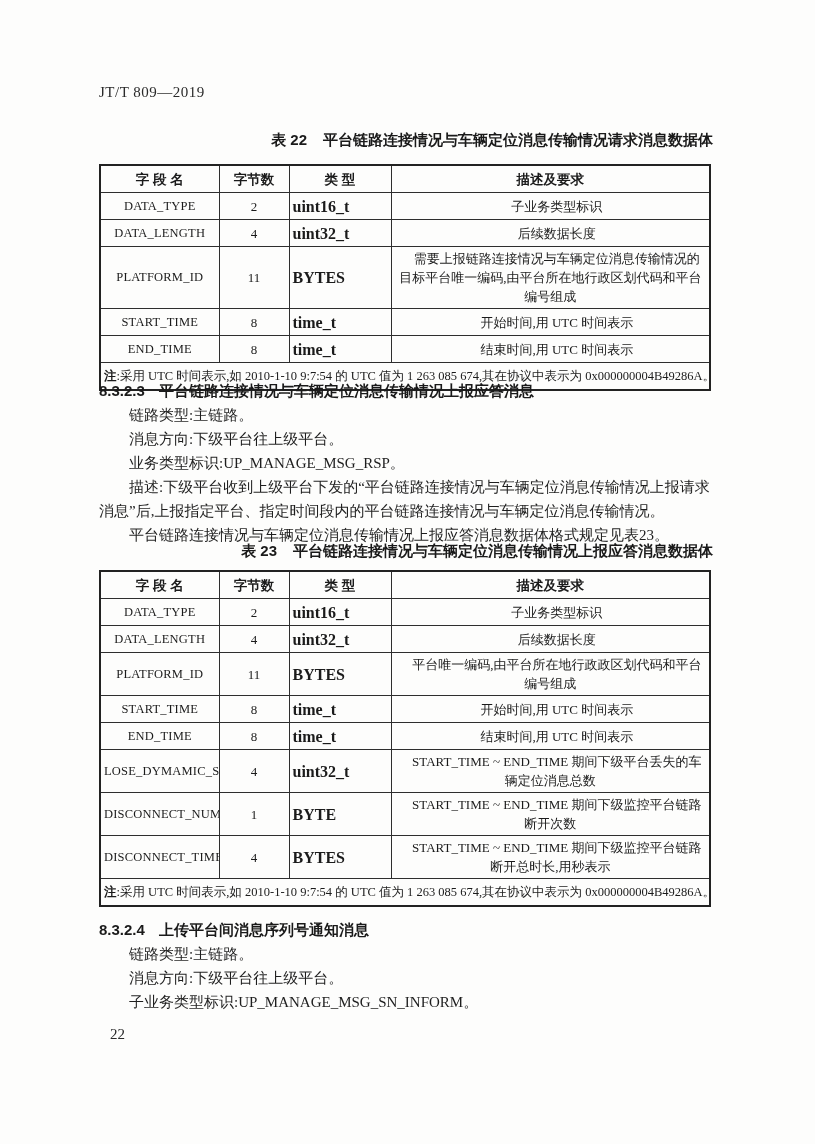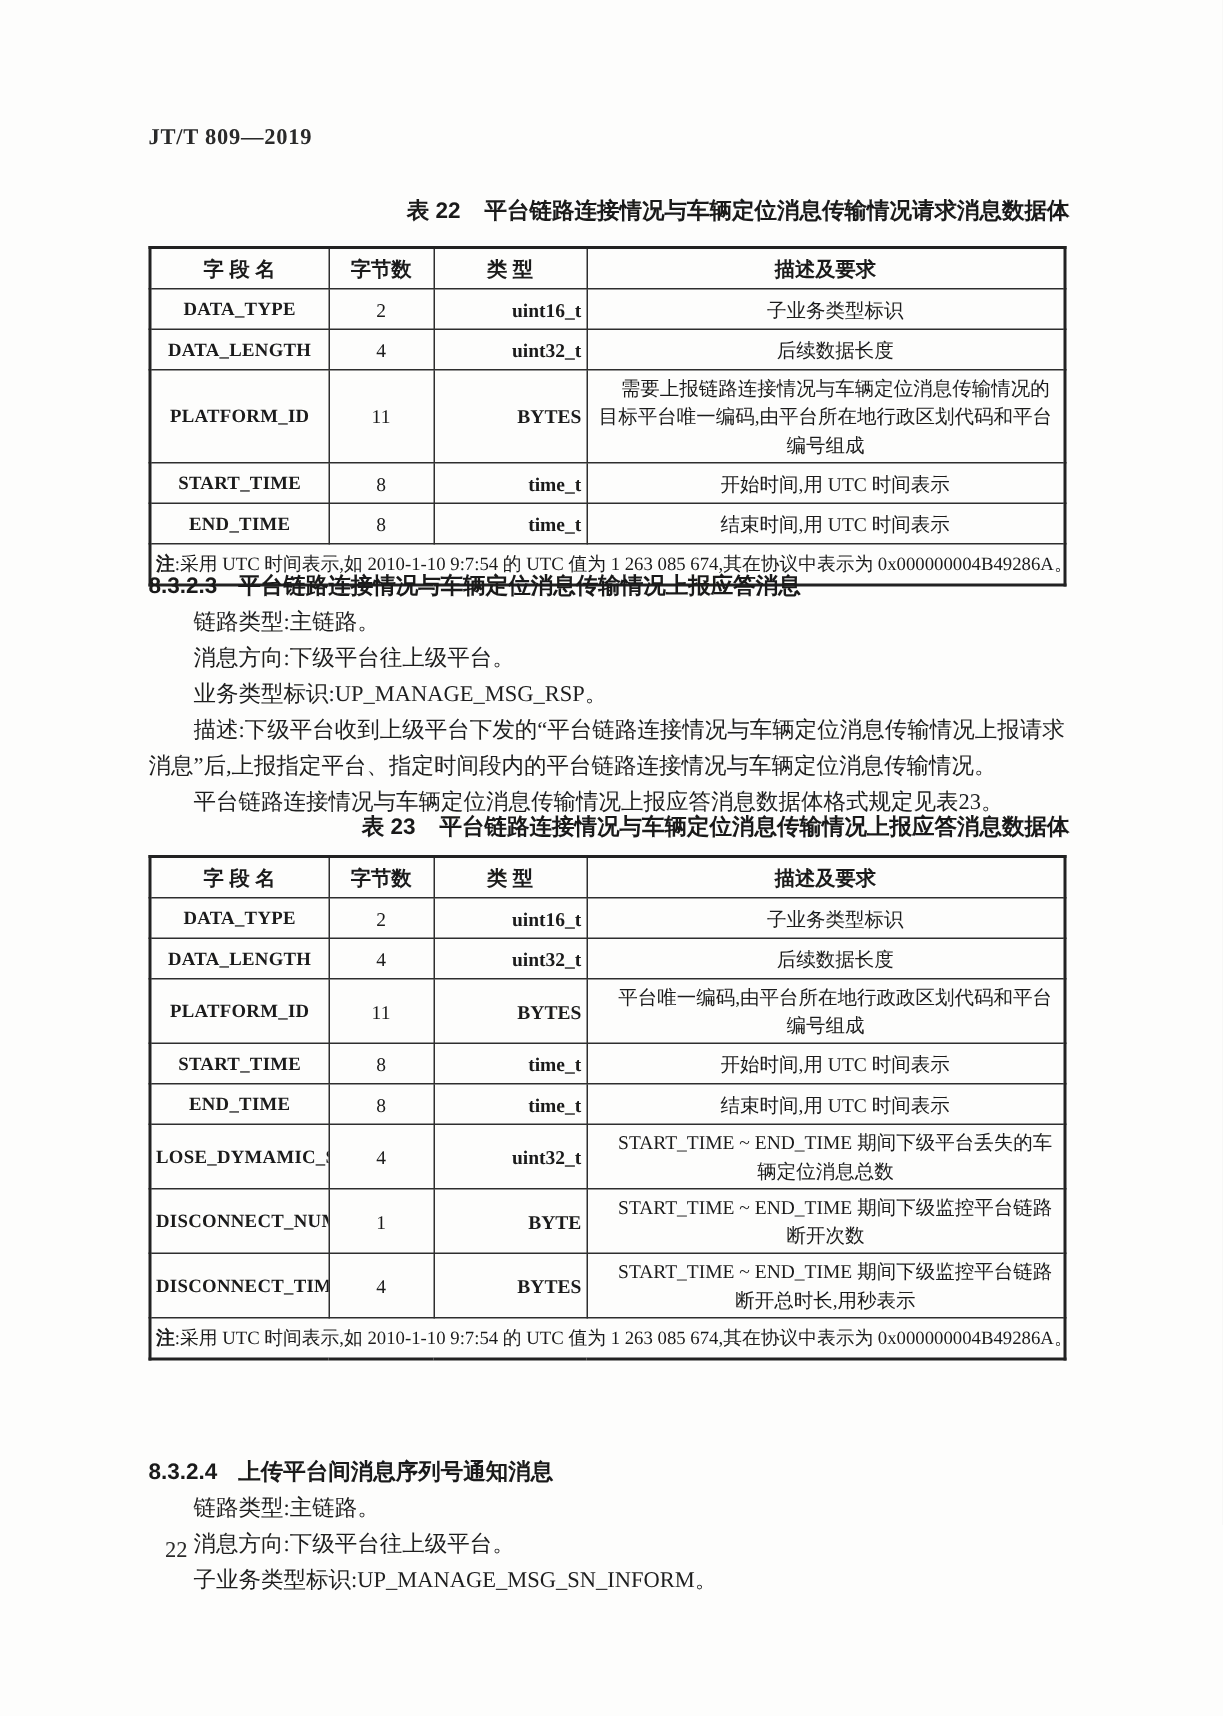--- a/index.html
+++ b/index.html
@@ -20,21 +20,21 @@
     position: absolute;
     left: 99px;
     top: 0;
     width: 614px;
   }
   .block { position: absolute; left: 0; width: 614px; }
 
   .doc-code {
     top: 84px;
     font-size: 15px;
-    font-weight: bold;
+    font-weight: normal;
     letter-spacing: 0.5px;
     color: #2a2a2a;
   }
 
   .table-caption {
     text-align: right;
     font-family: "Liberation Sans", "DejaVu Sans", sans-serif;
     font-weight: bold;
     font-size: 15px;
     color: #1a1a1a;
@@ -58,27 +58,27 @@
     overflow: hidden;
   }
   table.spec th {
     font-family: "Liberation Sans", "DejaVu Sans", sans-serif;
     font-weight: bold;
     font-size: 13.5px;
     text-align: center;
   }
   td.c-field {
     text-align: center;
-    font-weight: bold;
+    font-weight: normal;
     font-size: 12.5px;
     letter-spacing: 0.2px;
     white-space: nowrap;
   }
   td.c-bytes { text-align: center; }
-  td.c-type  { text-align: right; font-weight: bold; font-size: 13px; }
+  td.c-type  { text-align: left; font-weight: bold; font-size: 16px; }
   td.c-desc  {
     text-align: center;
     padding: 2px 6px;
     text-indent: 1em;
   }
   td.c-note {
     text-align: center;
     padding: 3px 8px;
     font-size: 12.5px;
     white-space: nowrap;
@@ -248,21 +248,21 @@
           <td class="c-type">BYTES</td>
           <td class="c-desc">START_TIME ~ END_TIME 期间下级监控平台链路断开总时长,用秒表示</td>
         </tr>
         <tr>
           <td class="c-note" colspan="4"><span class="note-label">注</span><span>:采用 UTC 时间表示,如 2010-1-10 9:7:54 的 UTC 值为 1 263 085 674,其在协议中表示为 0x000000004B49286A。</span></td>
         </tr>
       </tbody>
         </table>
     </div>
 
-    <div class="block" style="top:970px">
+    <div class="block" style="top:918px">
       <div class="clause-heading">
         <span class="clause-no">8.3.2.4</span><span>上传平台间消息序列号通知消息</span>
       </div>
       <p class="para">链路类型:主链路。</p>
       <p class="para">消息方向:下级平台往上级平台。</p>
       <p class="para">子业务类型标识:UP_MANAGE_MSG_SN_INFORM。</p>
     </div>
 
     <div class="block page-number" style="top:1026px">22</div>
 

